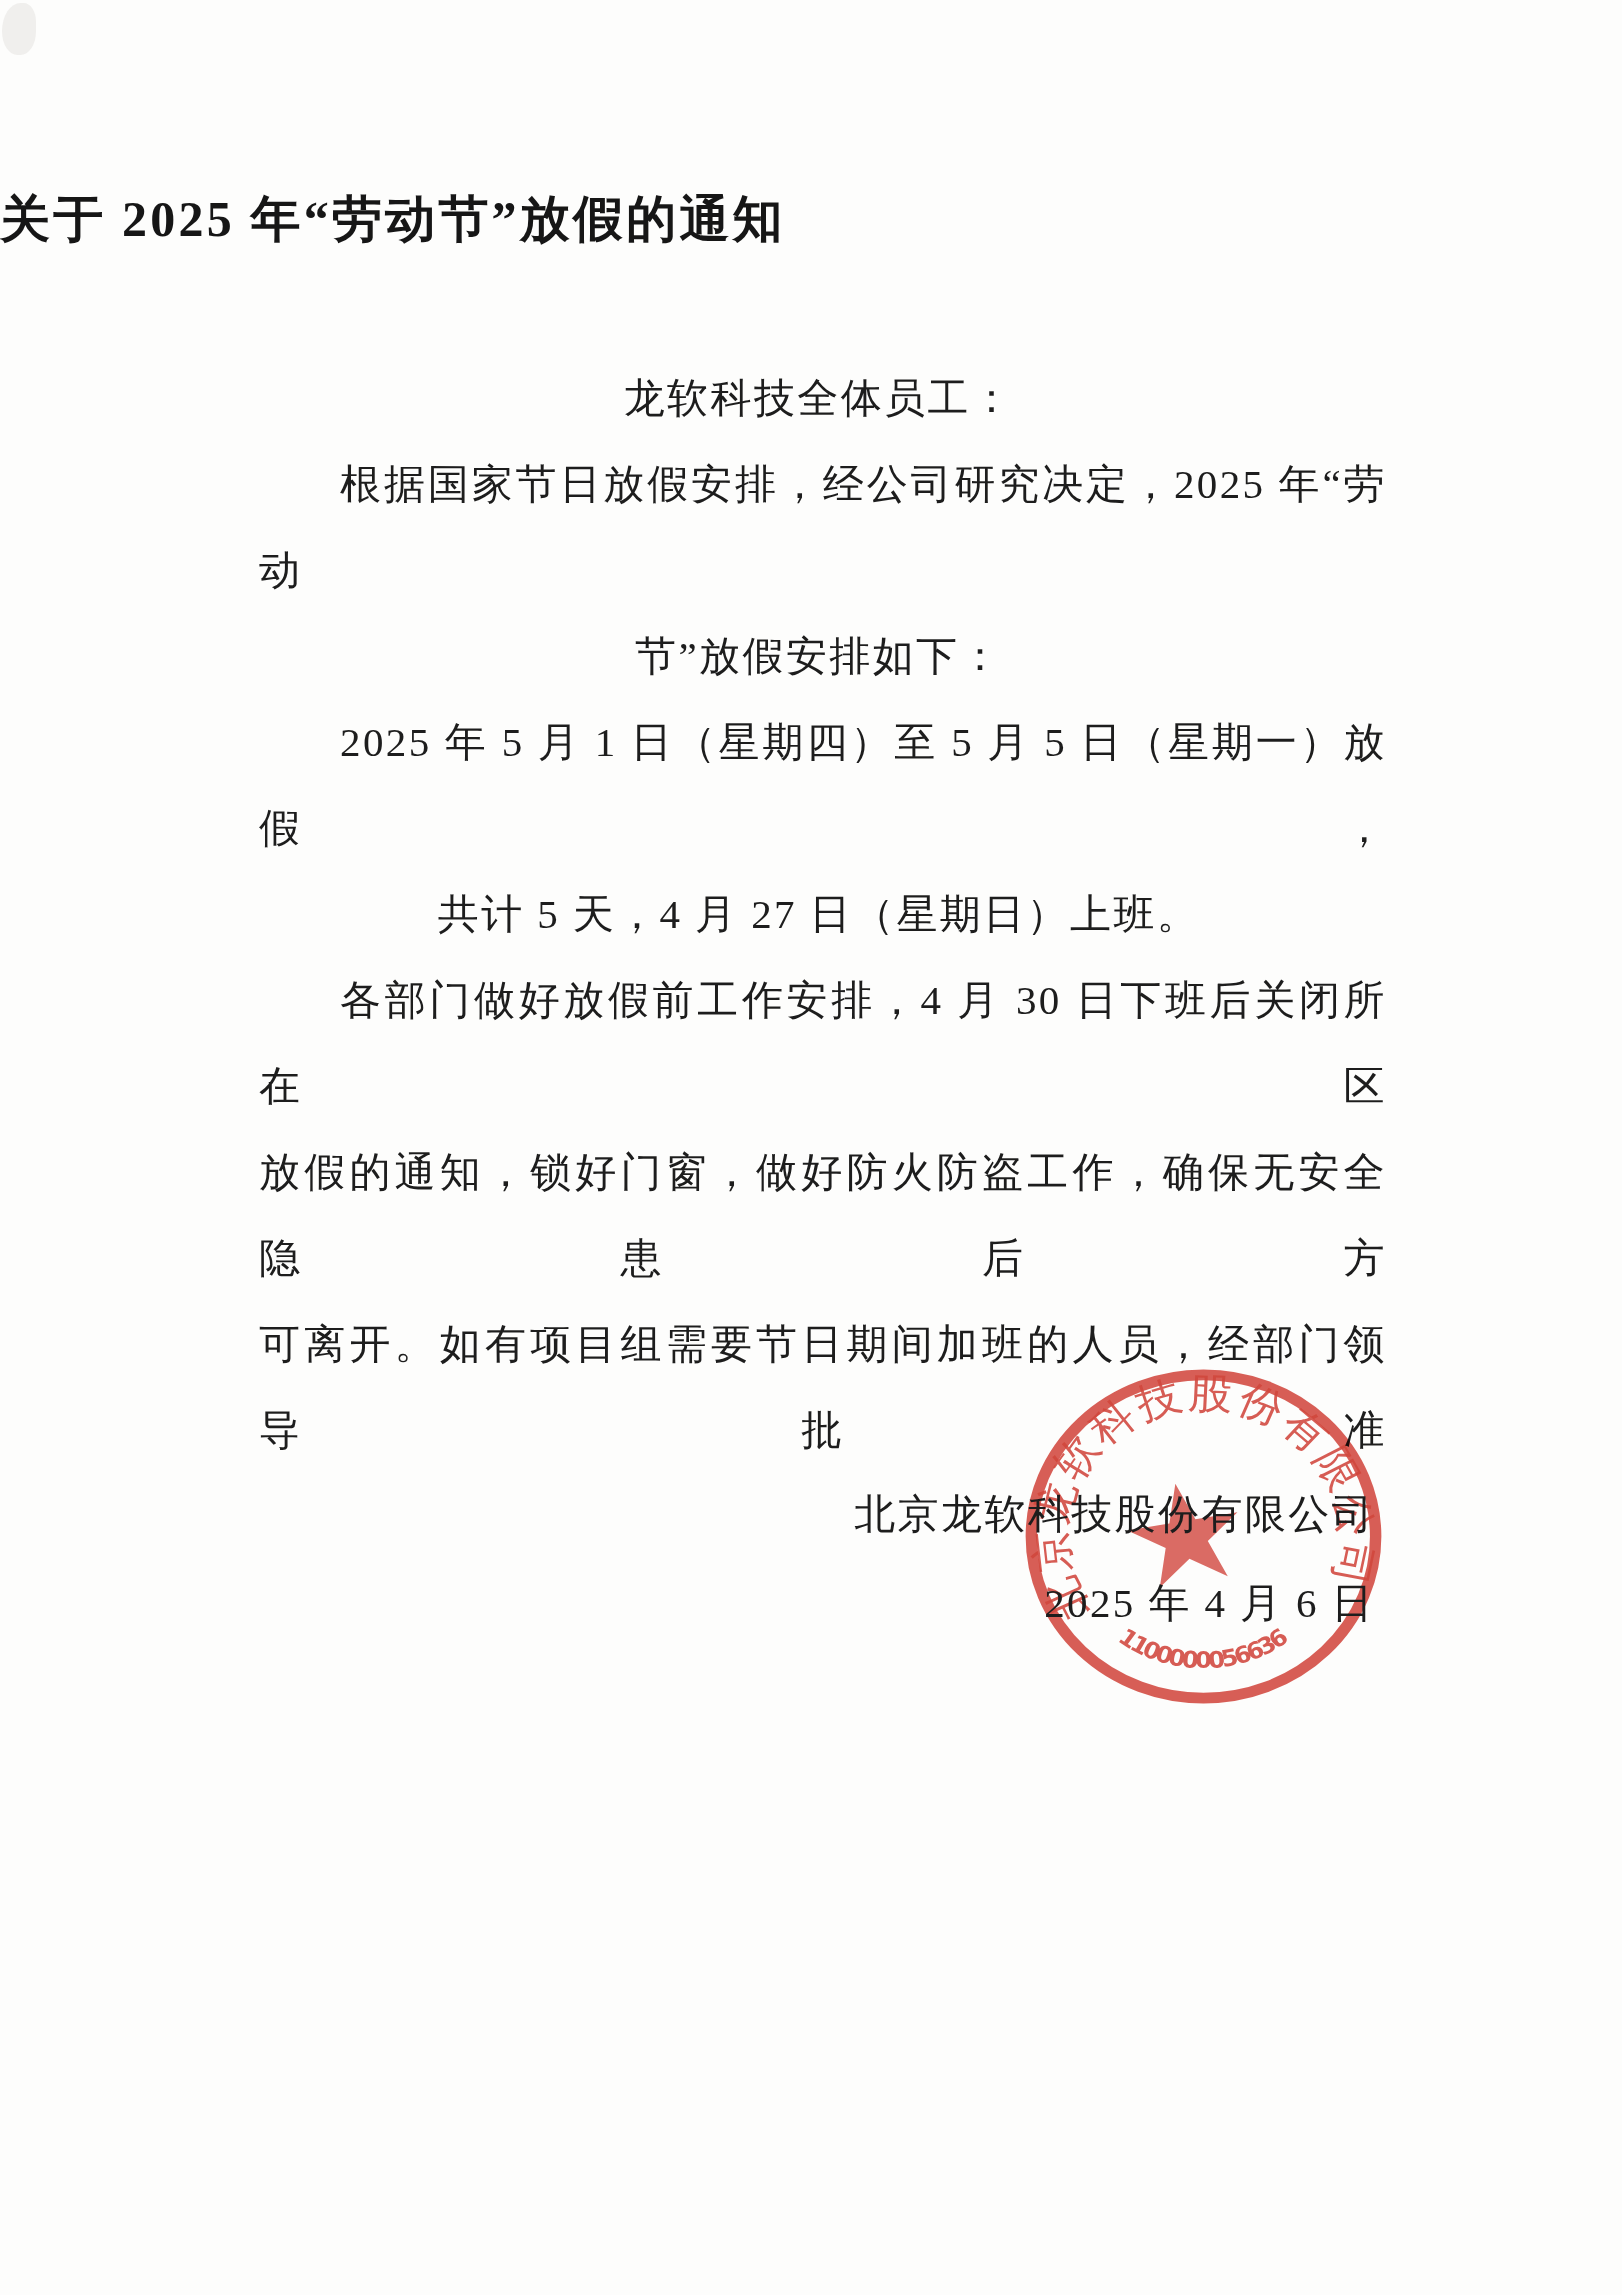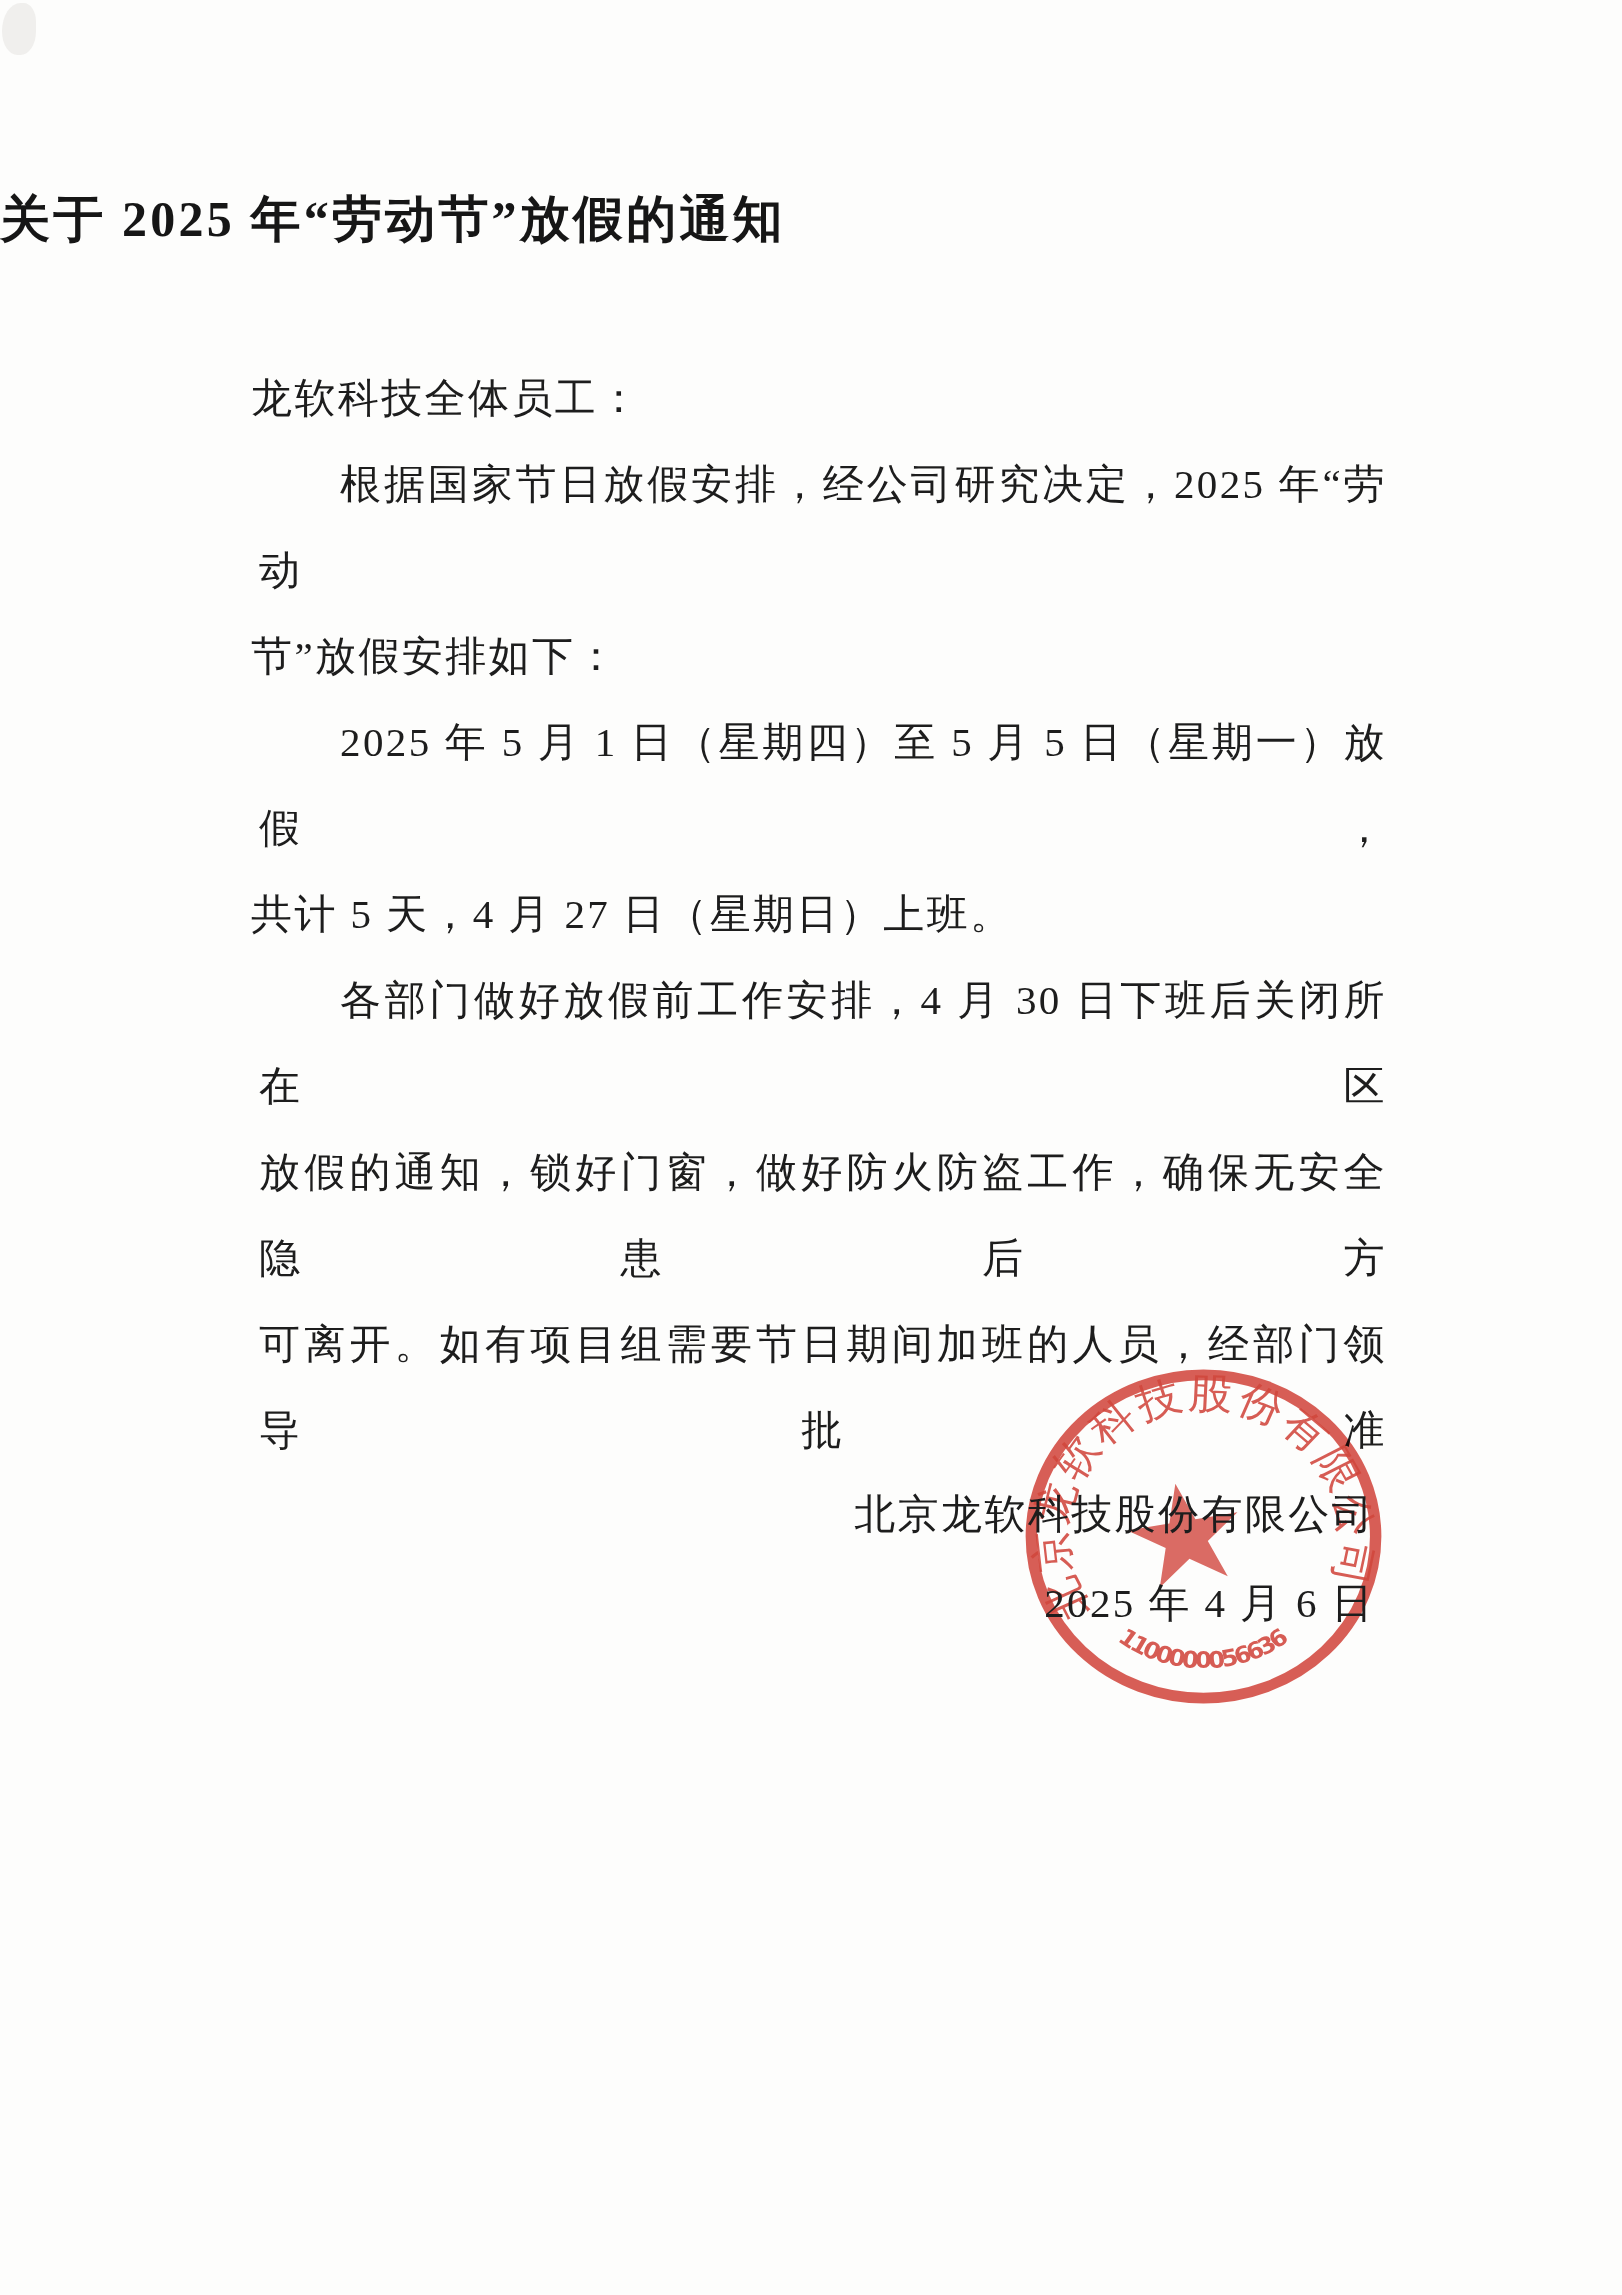--- a/index.html
+++ b/index.html
@@ -29,21 +29,21 @@
     letter-spacing:3.2px;
     color:#161616;
     white-space:nowrap;
   }
   .body-lines{
     position:absolute;left:251px;top:355px;width:1136px;
     font-size:41px;line-height:86px;
     letter-spacing:2.4px;
     color:var(--ink);
   }
-  .line{min-height:86px;}
+  .line{min-height:86px;text-align:center;}
   .line.indent{text-indent:81px;}
   .line.full{
     text-align:justify;
     text-align-last:justify;
     margin-left:8px;
   }
   .signature{
     position:absolute;top:1470px;right:247px;
     font-size:41px;line-height:89px;
     letter-spacing:2.4px;

